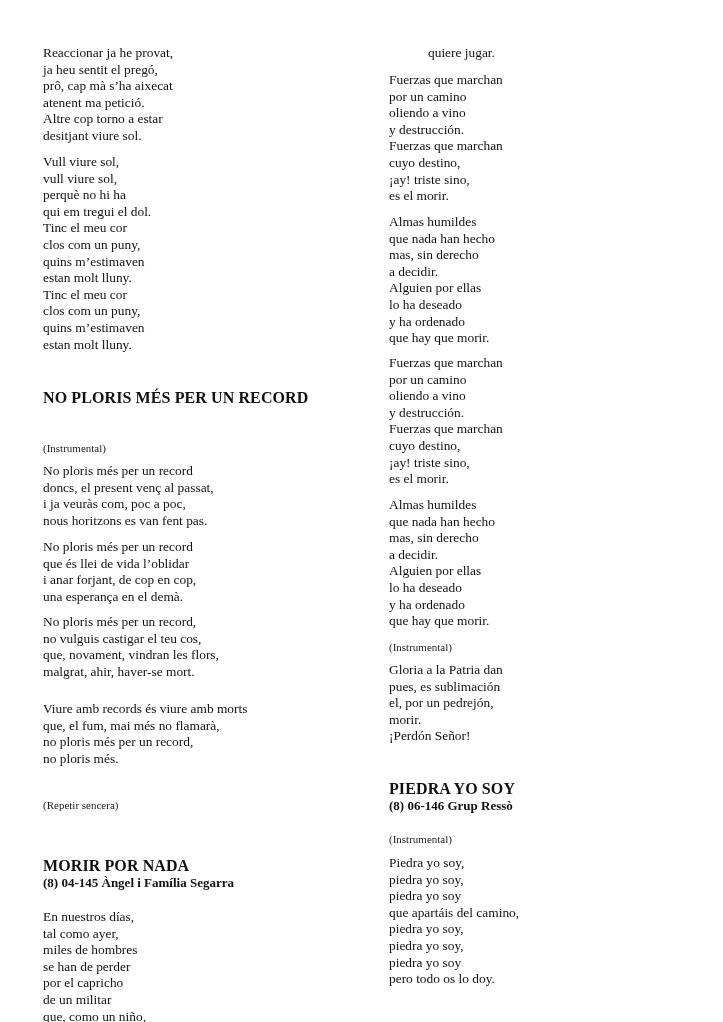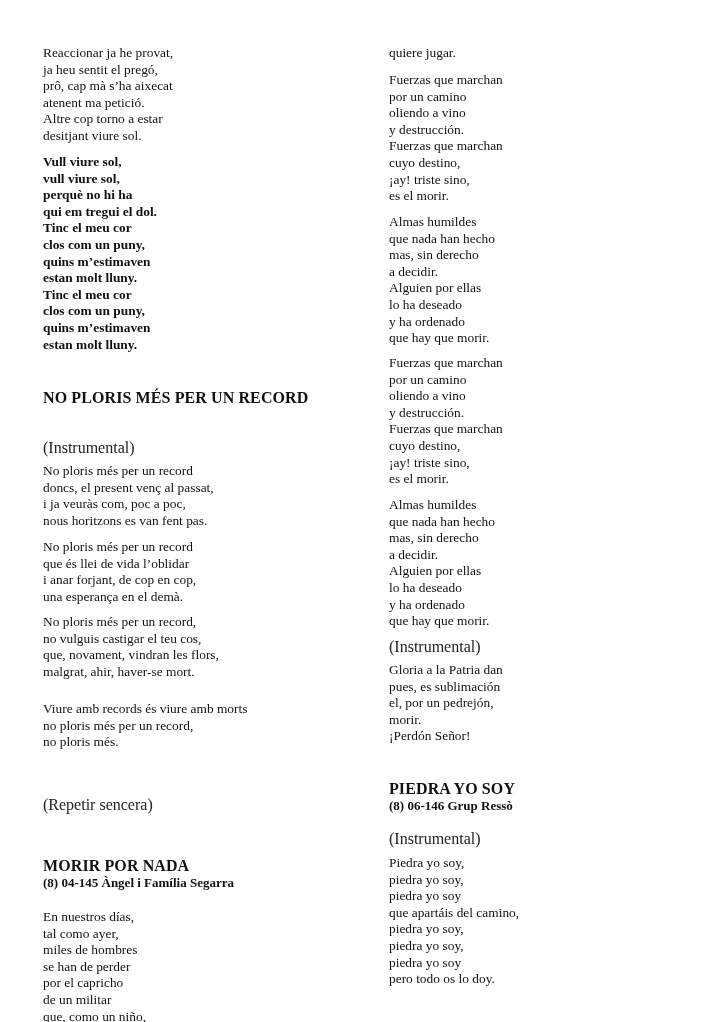--- a/index.html
+++ b/index.html
@@ -21,21 +21,21 @@
     }
     .col-left { left: 43px; width: 300px; }
     .col-right { left: 389px; width: 300px; }
     .block { position: absolute; left: 0; }
     .line {
       font-size: 13.4px;
       line-height: 16.6px;
       white-space: nowrap;
     }
     .note {
-      font-size: 16px;
+      font-size: 11px;
       line-height: 14px;
       white-space: nowrap;
       color: #222;
       text-align: right;
     }
     .title {
       font-weight: bold;
       font-size: 16px;
       line-height: 18px;
       white-space: nowrap;
@@ -55,21 +55,21 @@
 
   <div class="block" style="top:45px;">
     <div class="line">Reaccionar ja he provat,</div>
     <div class="line">ja heu sentit el pregó,</div>
     <div class="line">prô, cap mà s’ha aixecat</div>
     <div class="line">atenent ma petició.</div>
     <div class="line">Altre cop torno a estar</div>
     <div class="line">desitjant viure sol.</div>
   </div>
 
-  <div class="block" style="top:154px;font-weight:bold;">
+  <div class="block" style="top:154px;">
     <div class="line">Vull viure sol,</div>
     <div class="line">vull viure sol,</div>
     <div class="line">perquè no hi ha</div>
     <div class="line">qui em tregui el dol.</div>
     <div class="line">Tinc el meu cor</div>
     <div class="line">clos com un puny,</div>
     <div class="line">quins m’estimaven</div>
     <div class="line">estan molt lluny.</div>
     <div class="line">Tinc el meu cor</div>
     <div class="line">clos com un puny,</div>
@@ -99,20 +99,21 @@
 
   <div class="block" style="top:614px;">
     <div class="line">No ploris més per un record,</div>
     <div class="line">no vulguis castigar el teu cos,</div>
     <div class="line">que, novament, vindran les flors,</div>
     <div class="line">malgrat, ahir, haver-se mort.</div>
   </div>
 
   <div class="block" style="top:689px;margin-top:12px;">
     <div class="line">Viure amb records és viure amb morts</div>
+    <div class="line">que, el fum, mai més no flamarà,</div>
     <div class="line">no ploris més per un record,</div>
     <div class="line">no ploris més.</div>
   </div>
 
   <div class="block note" style="top:798px;">(Repetir sencera)</div>
 
   <div class="block" style="top:813px;margin-top:44px;">
     <div class="title">MORIR POR NADA</div>
     <div class="subtitle">(8) 04-145 Àngel i Família Segarra</div>
   </div>
@@ -123,21 +124,21 @@
     <div class="line">miles de hombres</div>
     <div class="line">se han de perder</div>
     <div class="line">por el capricho</div>
     <div class="line">de un militar</div>
     <div class="line">que, como un niño,</div>
   </div>
 </div>
 
 <div class="col col-right">
 
-  <div class="block" style="top:45px;">
+  <div class="block" style="top:45px;margin-left:39px;">
     <div class="line">quiere jugar.</div>
   </div>
 
   <div class="block" style="top:72px;">
     <div class="line">Fuerzas que marchan</div>
     <div class="line">por un camino</div>
     <div class="line">oliendo a vino</div>
     <div class="line">y destrucción.</div>
     <div class="line">Fuerzas que marchan</div>
     <div class="line">cuyo destino,</div>

